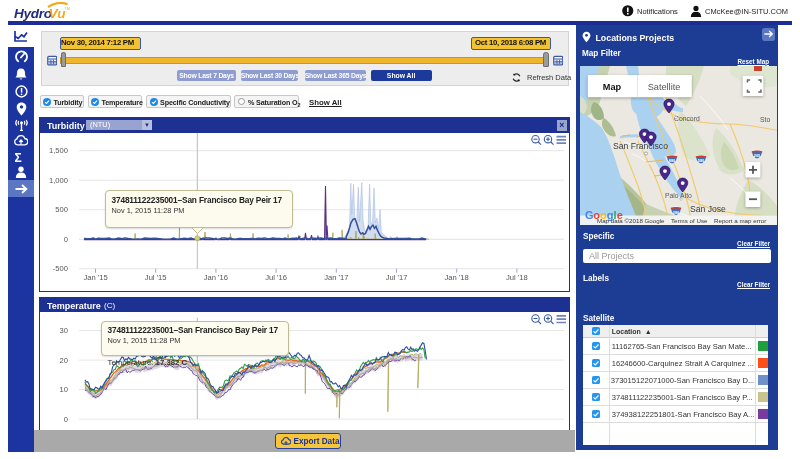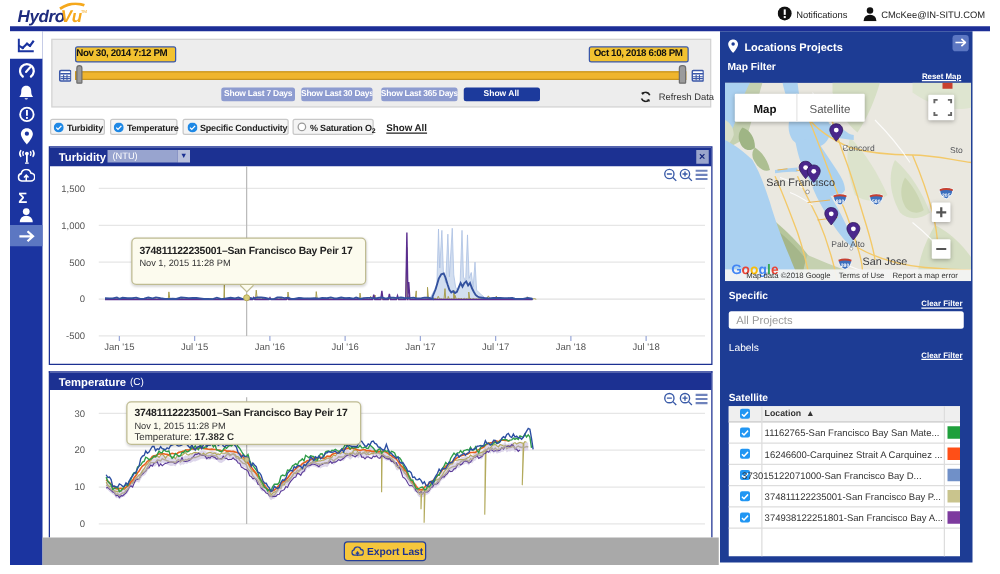--- a/index.html
+++ b/index.html
@@ -235,30 +235,30 @@
       <path d="M546 318.8 h4 M548 316.8 v4"></path>
   </g>
   <g stroke="#6F83BC" stroke-width="1.7">
     <path d="M556.5 316.2 h9.5 M556.5 319.5 h9.5 M556.5 322.8 h9.5"></path>
   </g>
 </svg>
 
 <div class="abs" style="left:100.5px;top:320.5px;width:188px;height:35.5px;background:#FCFBEE;border:1px solid #BFBC92;border-radius:4px;box-shadow:0 1px 2px rgba(0,0,0,0.15)">
   <div style="margin:3px 0 0 6px;font-size:8.3px;font-weight:bold;color:#222;white-space:nowrap;letter-spacing:-0.15px">374811122235001–San Francisco Bay Peir 17</div>
   <div style="margin:1px 0 0 6px;font-size:7.4px;color:#333">Nov 1, 2015 11:28 PM</div>
-  <div style="margin:0 0 0 6px;font-size:7.8px;color:#333">Temperature: <b>17.382 C</b></div>
+  <div style="margin:13px 0 0 6px;font-size:7.8px;color:#333">Temperature: <b>17.382 C</b></div>
 </div>
 
 <div class="abs" style="left:33.6px;top:430px;width:541.7px;height:22px;background:#A9A9A9"></div>
 <div class="abs" style="left:275px;top:433px;width:66px;height:15.5px;background:#F5C63C;border:1.6px solid #27409A;border-radius:3px">
   <svg class="abs" style="left:5px;top:2.8px" width="10" height="8" viewBox="0 0 14 11">
       <path d="M3.4 9.8 a3 3 0 0 1 -0.4 -5.9 a4 4 0 0 1 7.8 -0.4 a2.7 2.7 0 0 1 -0.3 6.3 Z" fill="none" stroke="#27409A" stroke-width="1.6"></path>
       <path d="M7 10.8 L7 5.4 M5.2 7 L7 9 L8.8 7" stroke="#27409A" stroke-width="1.4" fill="none"></path>
     </svg>
-  <div class="abs" style="left:17.5px;top:2.8px;font-size:8.2px;font-weight:bold;color:#1C3192">Export Last</div>
+  <div class="abs" style="left:17.5px;top:2.8px;font-size:8.2px;font-weight:bold;color:#1C3192">Export Data</div>
 </div>
 
 <div class="abs" style="left:576px;top:25px;width:202px;height:425.4px;background:#1D3C94">
   <svg class="abs" style="left:6px;top:5.8px" width="9" height="12" viewBox="0 0 11 14">
       <path d="M5.5 0.5 C8.5 0.5 10.3 2.7 10.3 5.2 C10.3 8 6.8 12 5.5 13.5 C4.2 12 0.7 8 0.7 5.2 C0.7 2.7 2.5 0.5 5.5 0.5 Z" fill="#fff"></path>
       <circle cx="5.5" cy="4.9" r="1.7" fill="#1D3C94"></circle>
     </svg>
   <div class="abs" style="left:19.5px;top:7.5px;font-size:8.8px;font-weight:bold;color:#fff">Locations Projects</div>
   <div class="abs" style="left:185.5px;top:2.5px;width:13.5px;height:13px;background:#5C77C2;border-radius:2.5px">
     <svg style="position:absolute;left:2px;top:2.5px" width="9.5" height="8" viewBox="0 0 13 10">
@@ -407,21 +407,21 @@
 <rect x="165.4" y="96" width="15" height="15.6" fill="#fff" rx="1" style="filter:drop-shadow(0 1px 1.5px rgba(0,0,0,0.3))"></rect>
 <path d="M169 103.8 h8 M173 99.8 v8" stroke="#555" stroke-width="1.8"></path>
 <rect x="165.4" y="125.4" width="15" height="15.6" fill="#fff" rx="1" style="filter:drop-shadow(0 1px 1.5px rgba(0,0,0,0.3))"></rect>
 <path d="M169 133.2 h8" stroke="#555" stroke-width="1.8"></path>
 </g>
 </svg></div>
 
   <div class="abs" style="left:7px;top:207px;font-size:8.2px;font-weight:bold;color:#fff">Specific</div>
   <div class="abs" style="right:8px;top:214.5px;font-size:6.3px;font-weight:bold;color:#fff;text-decoration:underline;white-space:nowrap">Clear Filter</div>
   <div class="abs" style="left:7px;top:224px;width:187.5px;height:14px;background:#fff;border-radius:2px;color:#9a9a9a;font-size:9px;line-height:14px;padding-left:6px">All Projects</div>
-  <div class="abs" style="left:7px;top:248.5px;font-size:8.2px;font-weight:normal;color:#fff">Labels</div>
+  <div class="abs" style="left:7px;top:248.5px;font-size:8.2px;font-weight:bold;color:#fff">Labels</div>
   <div class="abs" style="right:8px;top:256px;font-size:6.3px;font-weight:bold;color:#fff;text-decoration:underline;white-space:nowrap">Clear Filter</div>
   <div class="abs" style="left:7px;top:288.5px;font-size:8.2px;font-weight:bold;color:#fff">Satellite</div>
 
   <div class="abs" style="left:6.7px;top:299.5px;width:185.7px;height:120.3px;background:#fff">
     <div class="abs" style="left:0;top:0;width:100%;height:13.1px;background:#EFEFEF;border-bottom:1px solid #CCC"></div>
     <div class="abs" style="left:9.5px;top:2.5px;width:8px;height:8px;background:#2196F3;border-radius:1.6px"></div>
     <svg class="abs" style="left:10.5px;top:4px" width="6" height="5" viewBox="0 0 6 5">
         <path d="M0.5 2.4 L2.2 4 L5.5 0.5" stroke="#fff" stroke-width="1.2" fill="none"></path>
       </svg>
     <div class="abs" style="left:29px;top:3.5px;font-size:7px;font-weight:bold;color:#333">Location &nbsp;▲</div>
@@ -440,21 +440,21 @@
     <svg class="abs" style="left:10.5px;top:36.1px" width="6" height="5" viewBox="0 0 6 5">
         <path d="M0.5 2.4 L2.2 4 L5.5 0.5" stroke="#fff" stroke-width="1.2" fill="none"></path>
       </svg>
     <div class="abs" style="left:29px;top:34.6px;font-size:7.6px;color:#333;white-space:nowrap">16246600-Carquinez Strait A Carquinez ...</div>
     <div class="abs" style="left:175.7px;top:33.6px;width:9.5px;height:9.5px;background:#FF4F17"></div>
     <div class="abs" style="left:0;top:47.1px;width:100%;height:17.0px;border-bottom:1px solid #DDD"></div>
     <div class="abs" style="left:9.5px;top:51.6px;width:8px;height:8px;background:#2196F3;border-radius:1.6px"></div>
     <svg class="abs" style="left:10.5px;top:53.1px" width="6" height="5" viewBox="0 0 6 5">
         <path d="M0.5 2.4 L2.2 4 L5.5 0.5" stroke="#fff" stroke-width="1.2" fill="none"></path>
       </svg>
-    <div class="abs" style="left:11px;top:51.6px;font-size:7.6px;color:#333;white-space:nowrap">373015122071000-San Francisco Bay D...</div>
+    <div class="abs" style="left:28px;top:51.6px;font-size:7.6px;color:#333;white-space:nowrap">373015122071000-San Francisco Bay D...</div>
     <div class="abs" style="left:175.7px;top:50.6px;width:9.5px;height:9.5px;background:#7090C8"></div>
     <div class="abs" style="left:0;top:64.1px;width:100%;height:17.0px;border-bottom:1px solid #DDD"></div>
     <div class="abs" style="left:9.5px;top:68.6px;width:8px;height:8px;background:#2196F3;border-radius:1.6px"></div>
     <svg class="abs" style="left:10.5px;top:70.1px" width="6" height="5" viewBox="0 0 6 5">
         <path d="M0.5 2.4 L2.2 4 L5.5 0.5" stroke="#fff" stroke-width="1.2" fill="none"></path>
       </svg>
     <div class="abs" style="left:29px;top:68.6px;font-size:7.6px;color:#333;white-space:nowrap">374811122235001-San Francisco Bay P...</div>
     <div class="abs" style="left:175.7px;top:67.6px;width:9.5px;height:9.5px;background:#C9C48D"></div>
     <div class="abs" style="left:0;top:81.1px;width:100%;height:17.0px;border-bottom:1px solid #DDD"></div>
     <div class="abs" style="left:9.5px;top:85.6px;width:8px;height:8px;background:#2196F3;border-radius:1.6px"></div>

